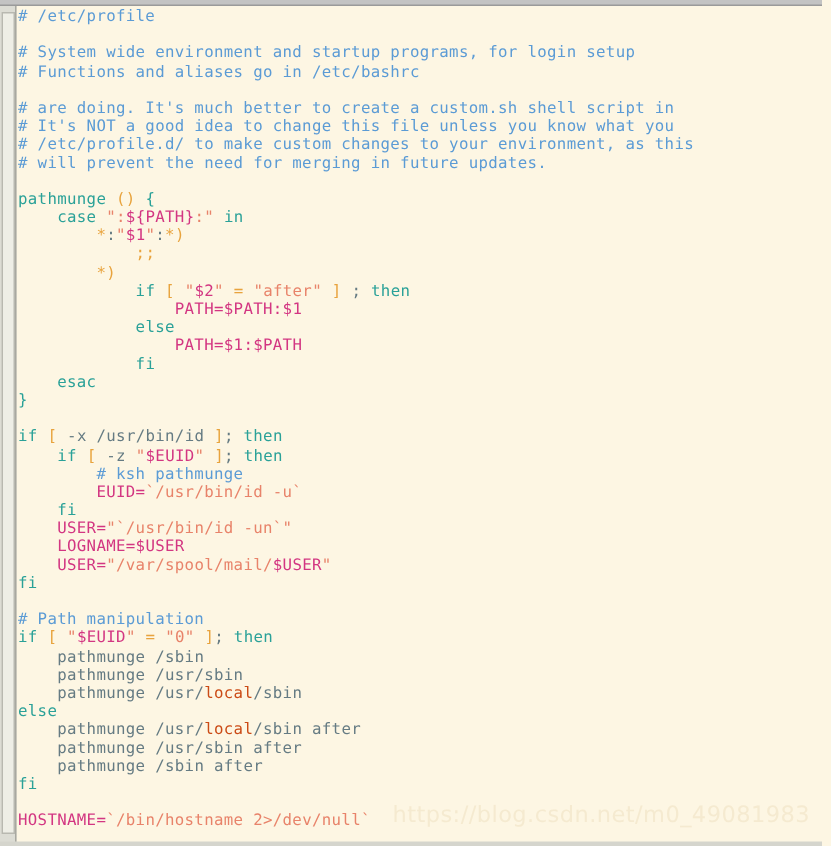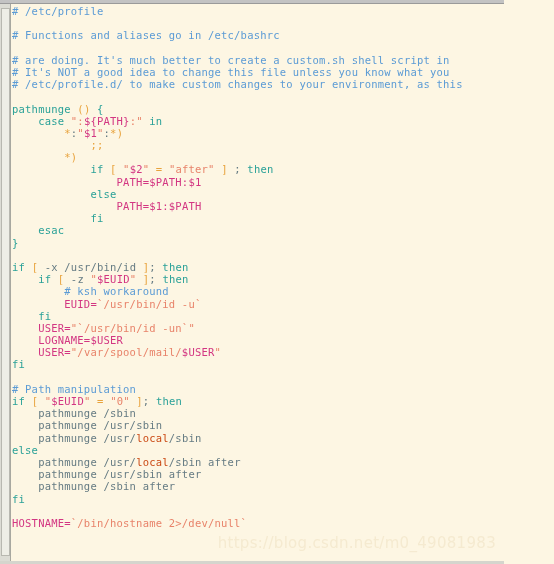--- a/index.html
+++ b/index.html
@@ -7,20 +7,21 @@
     padding: 0;
     background: #fdf6e3;
   }
   #screen {
     position: relative;
     width: 504px;
     height: 564px;
     background: #fdf6e3;
     overflow: hidden;
     font-family: "DejaVu Sans Mono", "Liberation Mono", monospace;
+    padding-left: 44px;
   }
   
   #top-border {
     position: absolute;
     top: 0; left: 0;
     width: 554px; height: 4px;
     background: #c3c3c3;
     border-bottom: 1px solid #9a9a9a;
     box-sizing: border-box;
   }
@@ -92,42 +93,44 @@
 
   <div id="top-border"></div>
 
   <div id="left-gutter">
     <div id="scroll-thumb"></div>
   </div>
 
   <div id="editor">
       <div class="line"><span class="c"># /etc/profile</span></div>
       <div class="line">&nbsp;</div>
+      <div class="line"><span class="c"># System wide environment and startup programs, for login setup</span></div>
       <div class="line"><span class="c"># Functions and aliases go in /etc/bashrc</span></div>
       <div class="line">&nbsp;</div>
       <div class="line"><span class="c"># are doing. It's much better to create a custom.sh shell script in</span></div>
       <div class="line"><span class="c"># It's NOT a good idea to change this file unless you know what you</span></div>
       <div class="line"><span class="c"># /etc/profile.d/ to make custom changes to your environment, as this</span></div>
+      <div class="line"><span class="c"># will prevent the need for merging in future updates.</span></div>
       <div class="line">&nbsp;</div>
       <div class="line"><span class="kw">pathmunge</span><span class="pl"> </span><span class="op">()</span><span class="pl"> </span><span class="kw">{</span></div>
       <div class="line"><span class="pl">    </span><span class="kw">case</span><span class="pl"> </span><span class="st">":</span><span class="va">${PATH}</span><span class="st">:"</span><span class="pl"> </span><span class="kw">in</span></div>
       <div class="line"><span class="pl">        </span><span class="op">*</span><span class="pl">:</span><span class="st">"</span><span class="va">$1</span><span class="st">"</span><span class="pl">:</span><span class="op">*</span><span class="op">)</span></div>
       <div class="line"><span class="pl">            </span><span class="op">;;</span></div>
       <div class="line"><span class="pl">        </span><span class="op">*</span><span class="op">)</span></div>
       <div class="line"><span class="pl">            </span><span class="kw">if</span><span class="pl"> </span><span class="op">[</span><span class="pl"> </span><span class="st">"</span><span class="va">$2</span><span class="st">"</span><span class="pl"> </span><span class="op">=</span><span class="pl"> </span><span class="st">"after"</span><span class="pl"> </span><span class="op">]</span><span class="pl"> ; </span><span class="kw">then</span></div>
       <div class="line"><span class="pl">                </span><span class="va">PATH=</span><span class="va">$PATH</span><span class="va">:</span><span class="va">$1</span></div>
       <div class="line"><span class="pl">            </span><span class="kw">else</span></div>
       <div class="line"><span class="pl">                </span><span class="va">PATH=</span><span class="va">$1</span><span class="va">:</span><span class="va">$PATH</span></div>
       <div class="line"><span class="pl">            </span><span class="kw">fi</span></div>
       <div class="line"><span class="pl">    </span><span class="kw">esac</span></div>
       <div class="line"><span class="kw">}</span></div>
       <div class="line">&nbsp;</div>
       <div class="line"><span class="kw">if</span><span class="pl"> </span><span class="op">[</span><span class="pl"> </span><span class="pl">-x</span><span class="pl"> /usr/bin/id </span><span class="op">]</span><span class="pl">; </span><span class="kw">then</span></div>
       <div class="line"><span class="pl">    </span><span class="kw">if</span><span class="pl"> </span><span class="op">[</span><span class="pl"> </span><span class="pl">-z</span><span class="pl"> </span><span class="st">"</span><span class="va">$EUID</span><span class="st">"</span><span class="pl"> </span><span class="op">]</span><span class="pl">; </span><span class="kw">then</span></div>
-      <div class="line"><span class="pl">        </span><span class="c"># ksh workaround</span></div>
+      <div class="line"><span class="pl">        </span><span class="c"># ksh pathmunge</span></div>
       <div class="line"><span class="pl">        </span><span class="va">EUID=</span><span class="st">`/usr/bin/id -u`</span></div>
       <div class="line"><span class="pl">    </span><span class="kw">fi</span></div>
       <div class="line"><span class="pl">    </span><span class="va">USER=</span><span class="st">"`/usr/bin/id -un`"</span></div>
       <div class="line"><span class="pl">    </span><span class="va">LOGNAME=</span><span class="va">$USER</span></div>
       <div class="line"><span class="pl">    </span><span class="va">USER=</span><span class="st">"/var/spool/mail/</span><span class="va">$USER</span><span class="st">"</span></div>
       <div class="line"><span class="kw">fi</span></div>
       <div class="line">&nbsp;</div>
       <div class="line"><span class="c"># Path manipulation</span></div>
       <div class="line"><span class="kw">if</span><span class="pl"> </span><span class="op">[</span><span class="pl"> </span><span class="st">"</span><span class="va">$EUID</span><span class="st">"</span><span class="pl"> </span><span class="op">=</span><span class="pl"> </span><span class="st">"0"</span><span class="pl"> </span><span class="op">]</span><span class="pl">; </span><span class="kw">then</span></div>
       <div class="line"><span class="pl">    </span><span class="pl">pathmunge</span><span class="pl"> /sbin</span></div>

